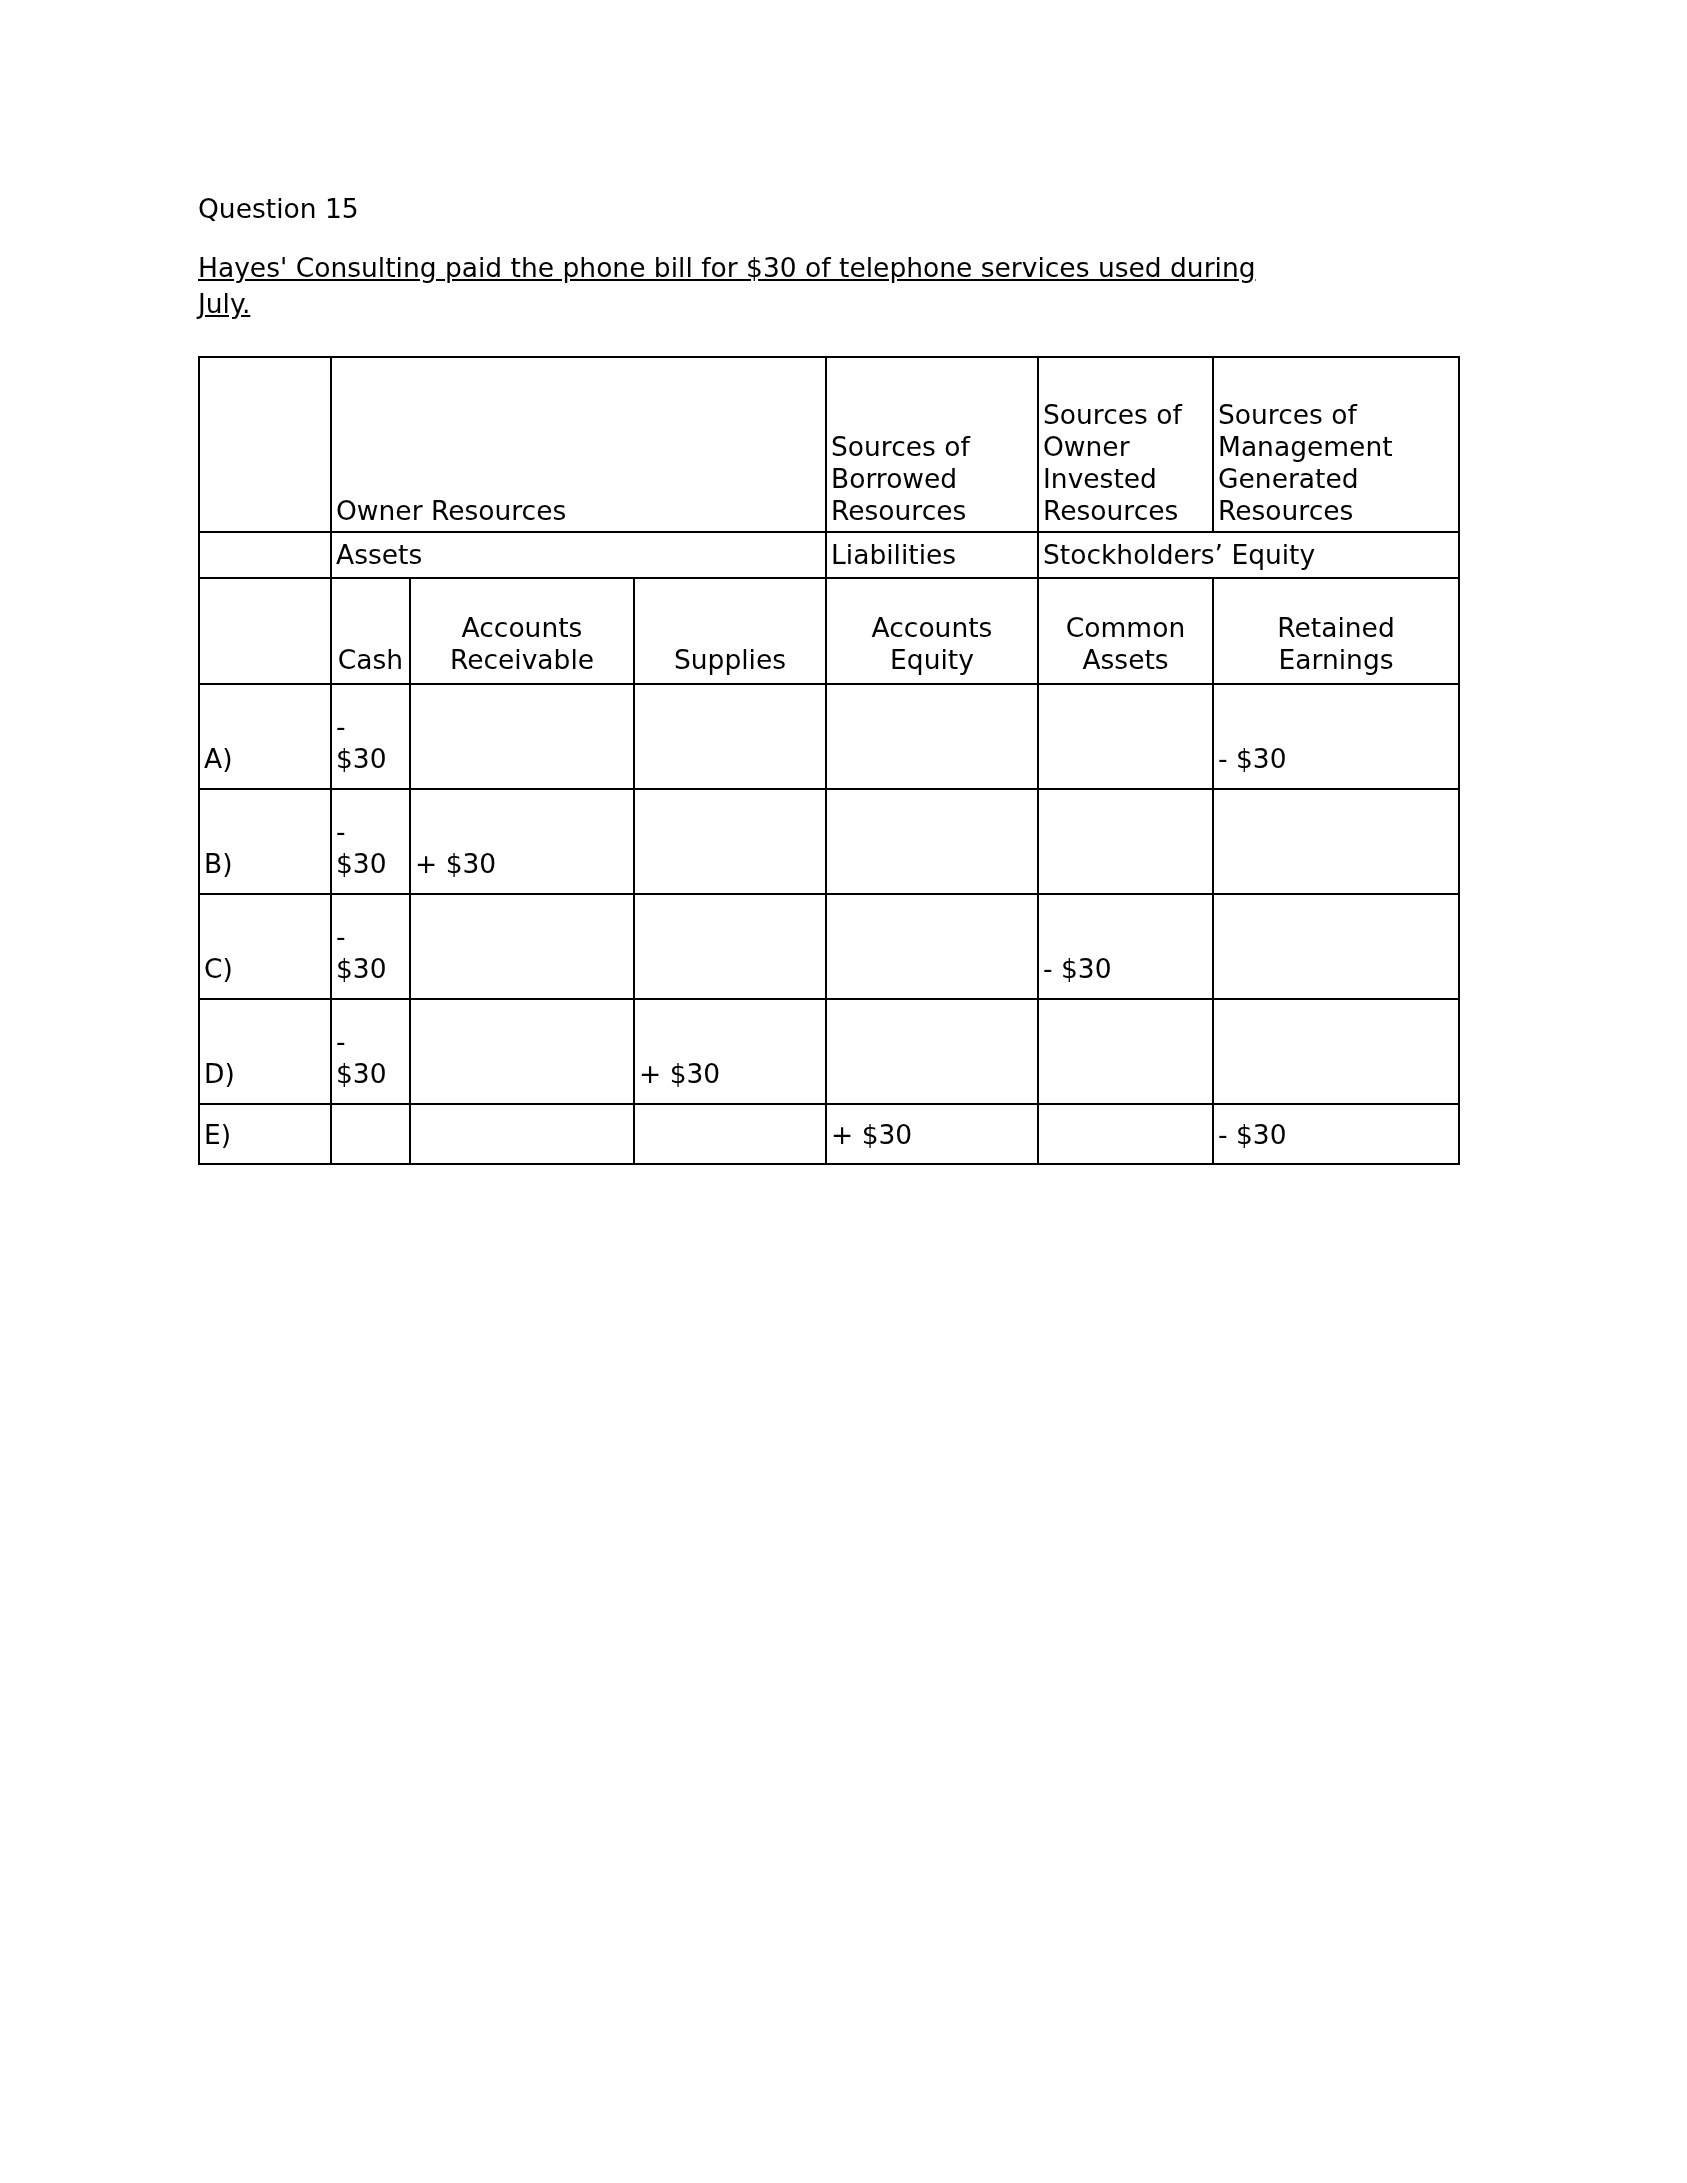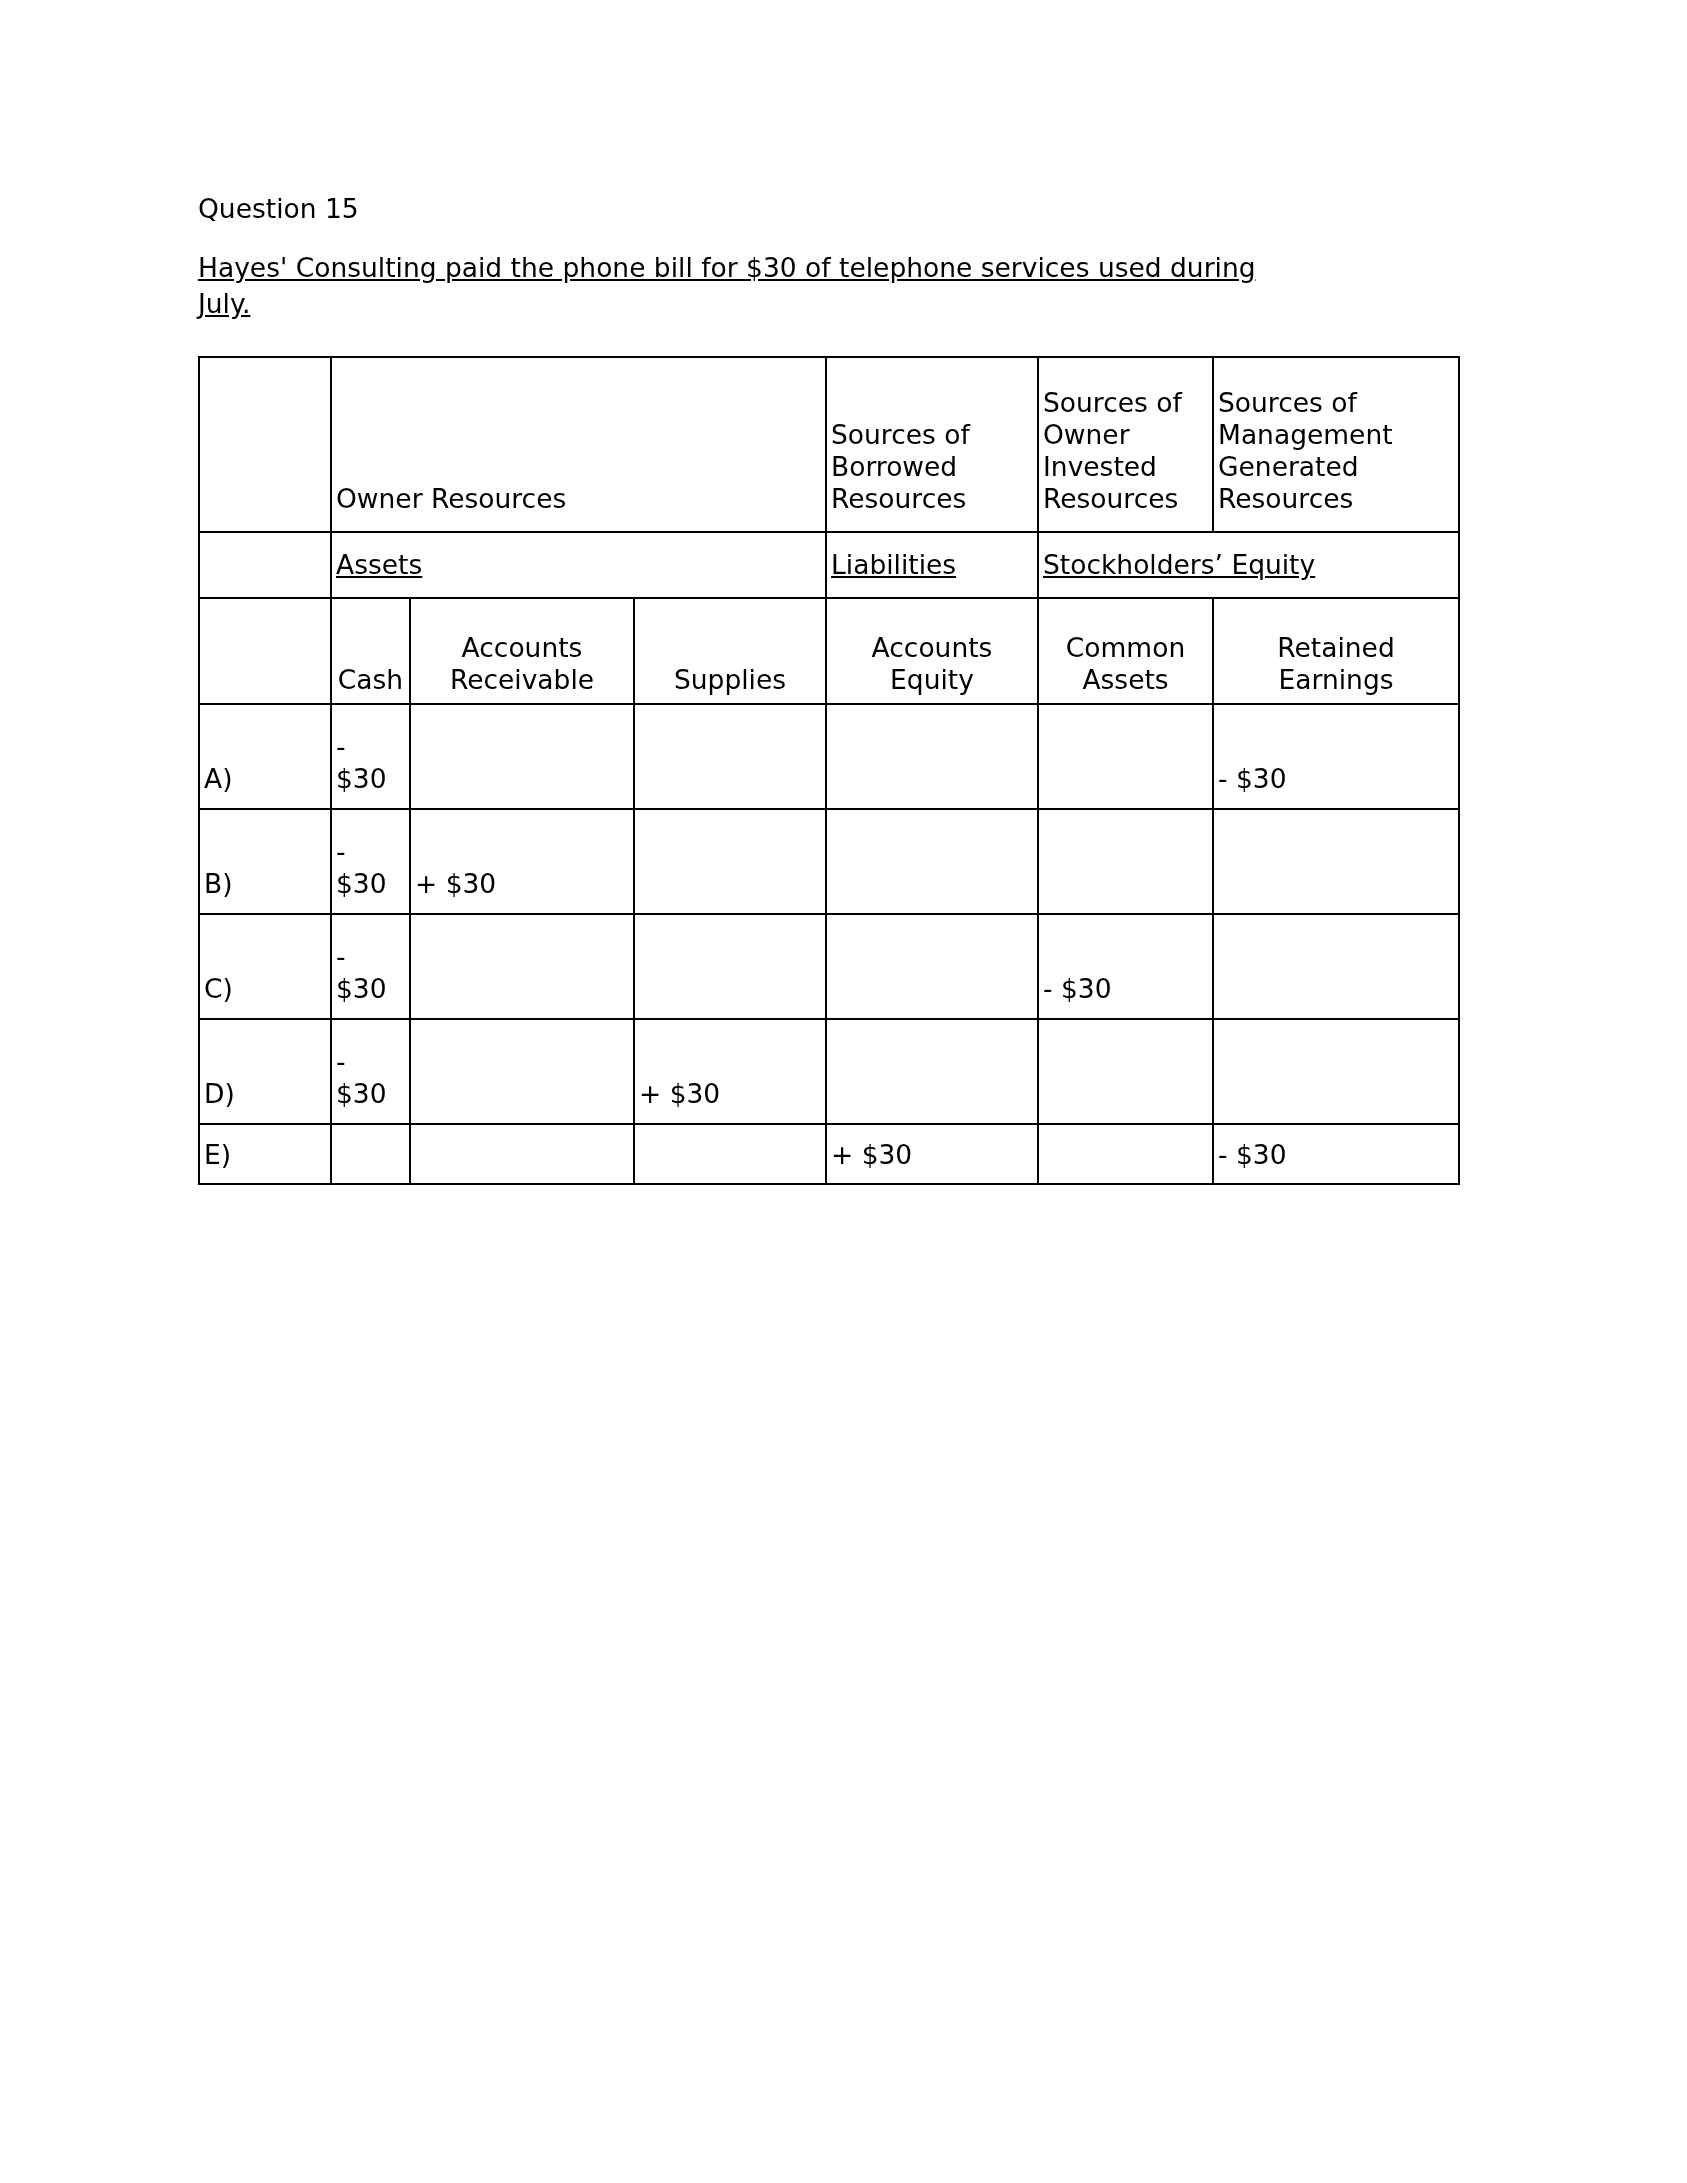--- a/index.html
+++ b/index.html
@@ -22,22 +22,22 @@
   }
   .txn td {
     border: 2px solid #000;
     font-size: 26.5px;
     line-height: 32px;
     padding: 0 4px;
     vertical-align: bottom;
     overflow: hidden;
   }
   tr.r1 { height: 175px; }
-  .r1 td { padding-bottom: 16px; }
-  tr.r2 { height: 66px; text-decoration: underline; }
+  .r1 td { padding-bottom: 4px; }
+  tr.r2 { height: 46px; }
   .r2 td { vertical-align: middle; }
   tr.r3 { height: 106px; }
   .r3 td { padding-bottom: 6.6px; text-align: center; }
   tr.data { height: 105px; }
   .data td { padding-bottom: 13.2px; }
   tr.data-e { height: 60px; }
   .data-e td { padding-bottom: 12px; }
 
   
   .wrap-narrow { display: inline-block; width: 57px; }

